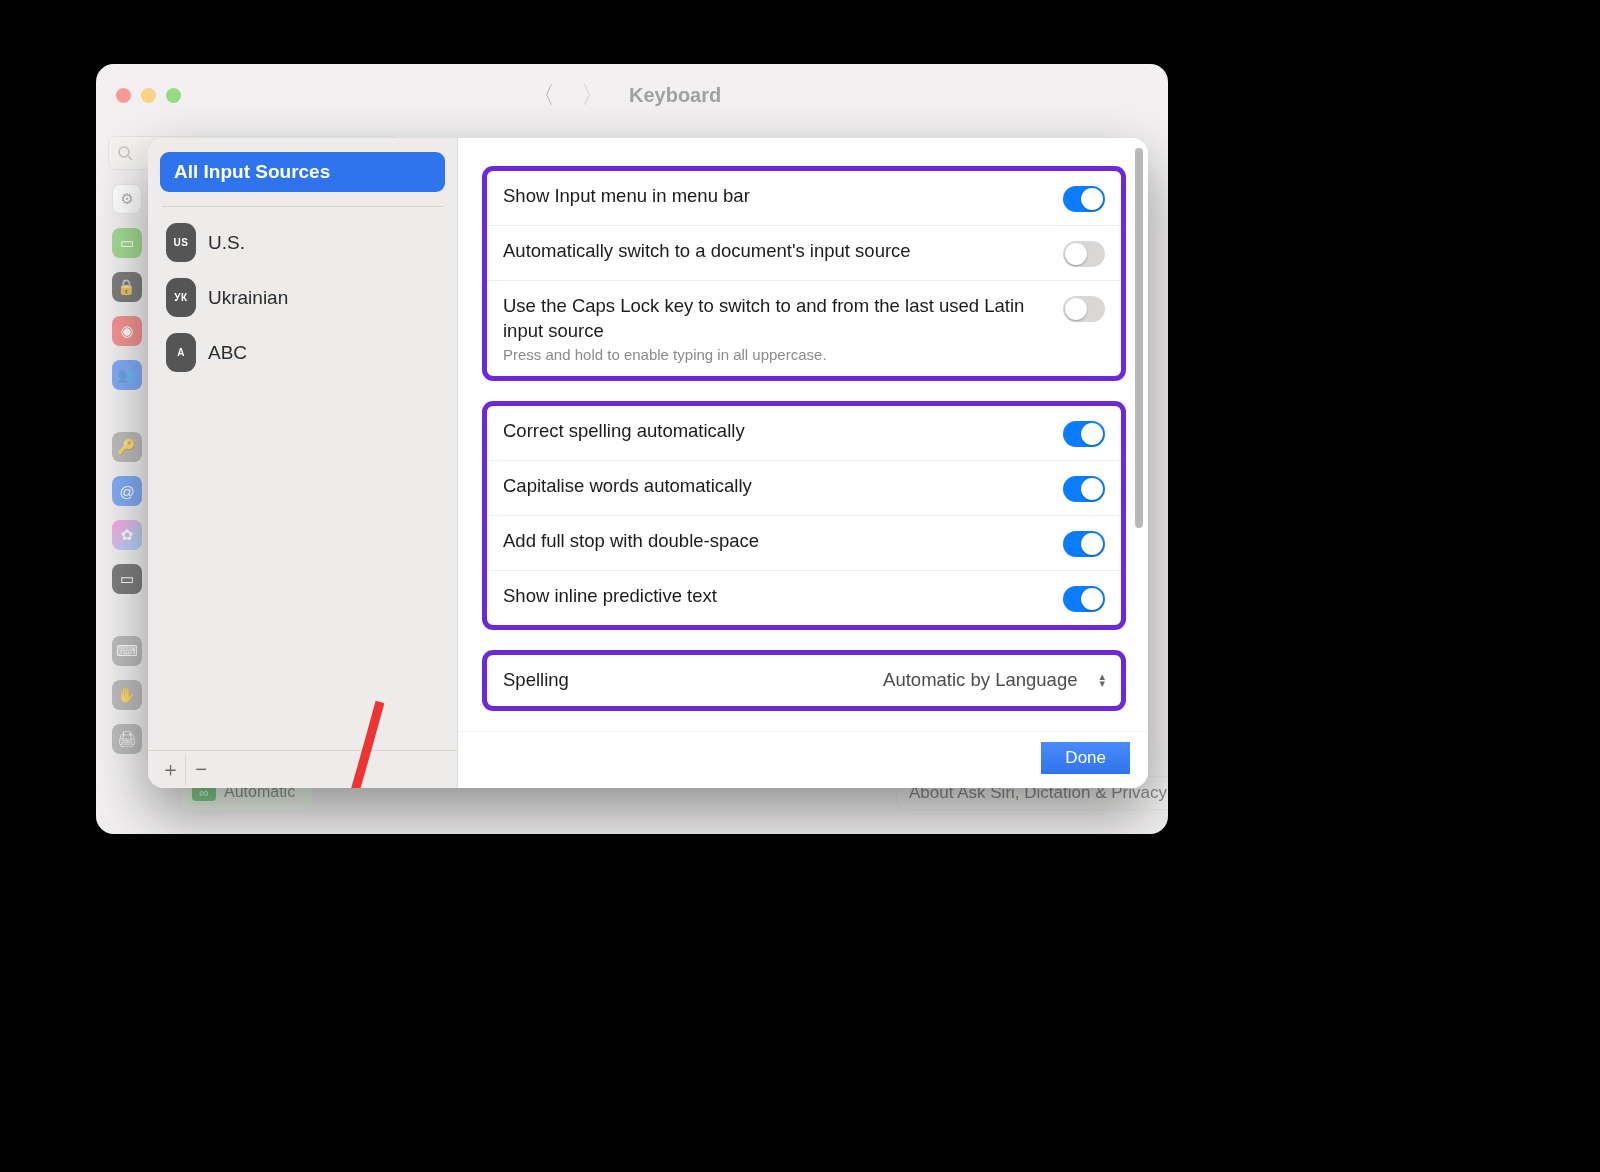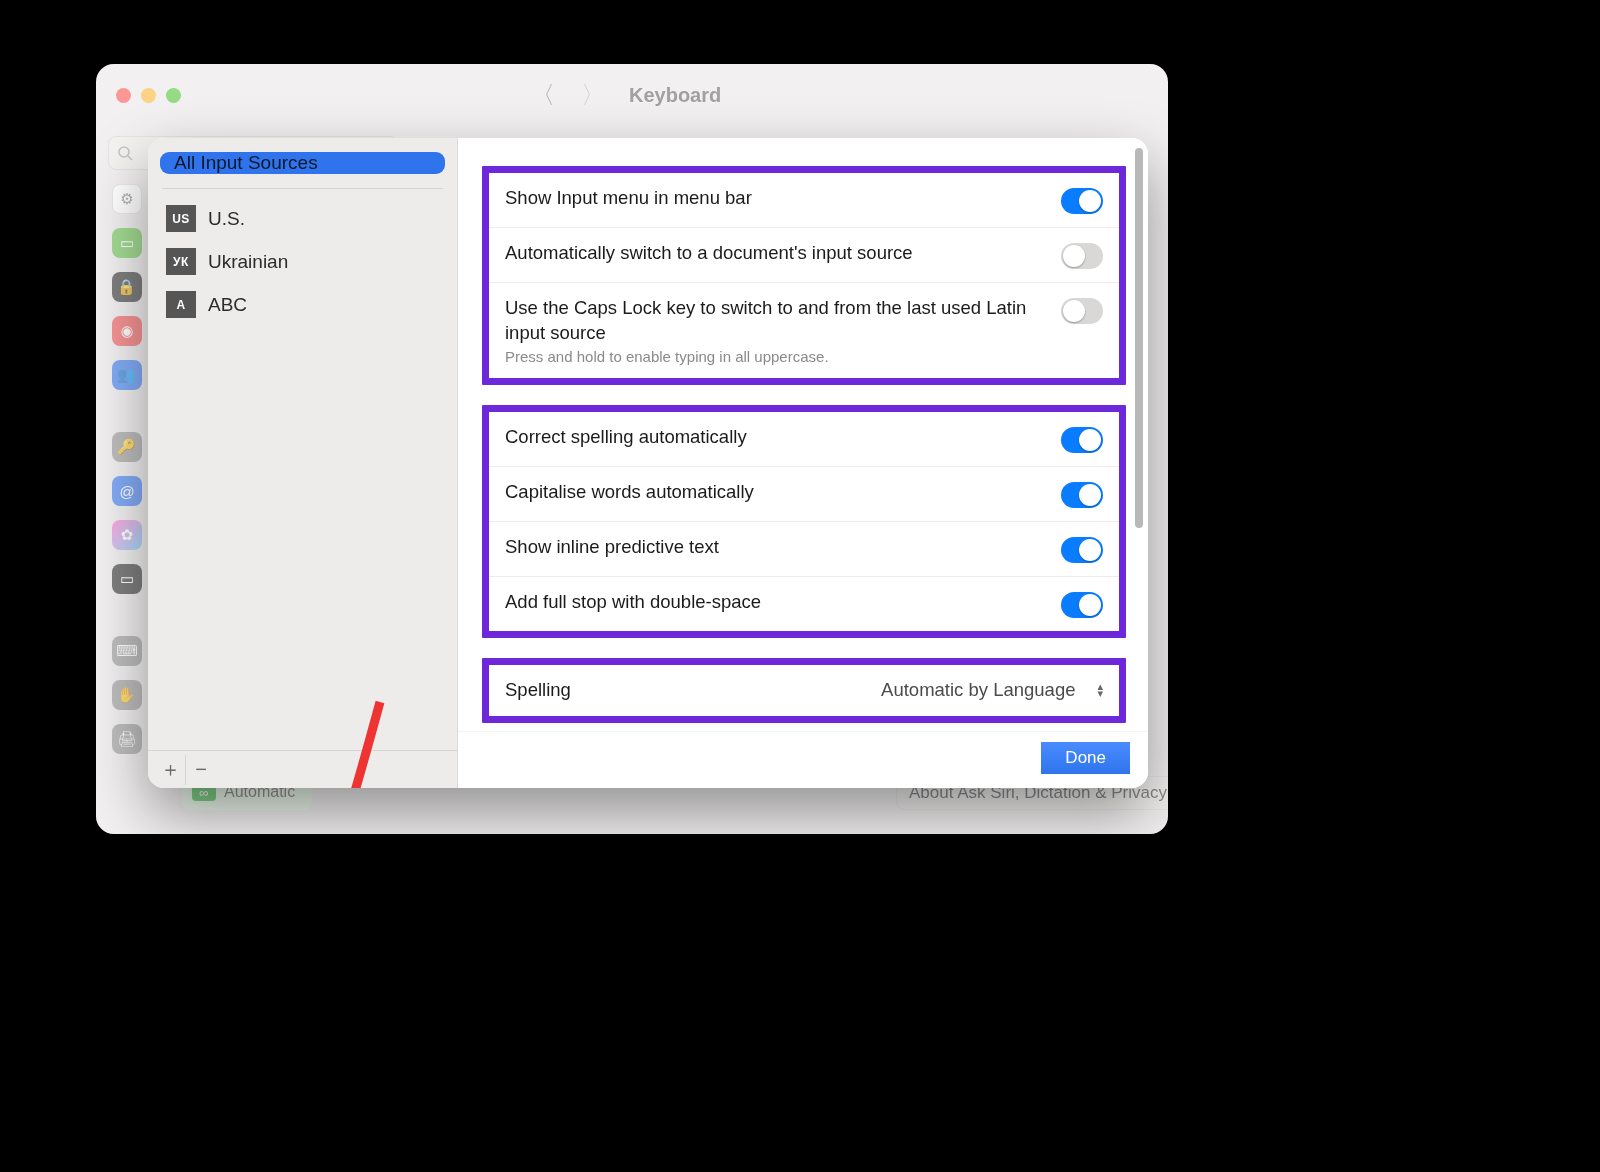--- a/index.html
+++ b/index.html
@@ -15,32 +15,32 @@
 .searchbox { position:absolute; left:12px; top:72px; width:290px; height:34px; background:#efedec; border:1px solid #d8d6d4; border-radius:8px; display:flex; align-items:center; padding:0 8px; color:#a9a7a5;}
 .sidebar-icons { position:absolute; left:16px; top:120px; display:flex; flex-direction:column; gap:14px; }
 .sic { width:30px; height:30px; border-radius:8px; display:flex; align-items:center; justify-content:center; color:#fff; font-size:15px; }
 .bottompill { position:absolute; left:86px; top:710px; width:130px; height:36px; border-radius:8px; background:#e4f8e3; display:flex; align-items:center; gap:8px; padding:0 10px; font-size:16px; color:#5a5a5a; }
 .bottompill .ibox{width:24px;height:18px;background:#3fb947;border-radius:4px;display:flex;align-items:center;justify-content:center;color:#fff;font-size:13px;}
 .about-btn { position:absolute; left:800px; top:712px; width:346px; height:34px; border-radius:9px; background:#eceae8; border:1px solid #ddd; display:flex; align-items:center; padding:0 12px; font-size:17px; color:#4a4a4a; }
 
 .sheet { position:absolute; left:148px; top:138px; width:1000px; height:650px; background:#fff; border-radius:16px; box-shadow: 0 25px 60px rgba(0,0,0,0.4); display:flex; overflow:hidden; }
 .sheet-left { width:310px; background:#eeecea; display:flex; flex-direction:column; border-right:1px solid #dcdad7; }
 .sheet-left-inner { padding:14px 12px 0 12px; flex:1; position:relative; }
-.all-sources { background:#2f74ec; color:#0f172a; font-size:19px; padding:0 14px; border-radius:9px; font-weight:400; }
+.all-sources { background:#2f74ec; color:#ffffff; font-size:19px; padding:9px 14px; border-radius:9px; font-weight:700; }
 .sep-line { height:1px; background:#d6d4d1; margin: 14px 2px 8px 2px; }
 .src-item { display:flex; align-items:center; gap:12px; padding:8px 6px; font-size:19px; color:#2c2c2c; }
-.src-badge { width:30px; height:27px; border-radius:0; background:#555; color:#fff; font-size:12px; font-weight:700; display:flex; align-items:center; justify-content:center; letter-spacing:0.5px;}
+.src-badge { width:30px; height:39px; border-radius:11px; background:#555; color:#fff; font-size:10px; font-weight:700; display:flex; align-items:center; justify-content:center; letter-spacing:0.5px;}
 .add-remove-bar { height:38px; border-top:1px solid #d7d5d2; background:#eeecea; display:flex; align-items:center; padding:0 8px; gap:0; }
 .ar-btn { width:30px; height:30px; display:flex; align-items:center; justify-content:center; color:#6a6a6a; font-size:20px; font-weight:300; border-right:1px solid #d7d5d2; cursor:pointer; }
 
 .arrow { position:absolute; left:162px; top:554px; width:100px; height:220px; z-index:5; pointer-events:none; }
 
 .sheet-right { flex:1; background:#fff; display:flex; flex-direction:column; position:relative; }
 .scroll-region { flex:1; padding: 28px 22px 0 24px; overflow:hidden; position:relative;}
-.block { border:7px solid #6d28d9; border-radius:1px; background:#fff; margin-bottom:20px; }
+.block { border:5px solid #6d28d9; border-radius:11px; background:#fff; margin-bottom:20px; }
 .row { display:flex; align-items:flex-start; padding:13px 16px; border-bottom:1px solid #ececec; gap:14px;}
 .row:last-child { border-bottom:none; }
 .row-text { flex:1; }
 .row-title { font-size:18.5px; color:#1b1b1b; line-height:1.35; }
 .row-sub { font-size:15px; color:#8a8a8a; margin-top:2px; }
 .toggle { width:42px; height:26px; border-radius:14px; background:#d9d8d6; position:relative; flex-shrink:0; margin-top:2px;}
 .toggle.on { background:#0a7cff; }
 .toggle .knob { position:absolute; top:2px; left:2px; width:22px; height:22px; background:#fff; border-radius:50%; box-shadow:0 1px 2px rgba(0,0,0,0.3); transition:left .1s;}
 .toggle.on .knob{ left:18px; }
 .spelling-row { display:flex; align-items:center; padding:13px 16px; }
@@ -186,29 +186,29 @@
           <div class="row">
             <div class="row-text">
               <div class="row-title">Capitalise words automatically</div>
             </div>
             <div class="toggle on">
               <div class="knob"></div>
             </div>
           </div>
           <div class="row">
             <div class="row-text">
+              <div class="row-title">Add full stop with double-space</div>
+            </div>
+            <div class="toggle on">
+              <div class="knob"></div>
+            </div>
+          </div>
+          <div class="row">
+            <div class="row-text">
               <div class="row-title">Show inline predictive text</div>
-            </div>
-            <div class="toggle on">
-              <div class="knob"></div>
-            </div>
-          </div>
-          <div class="row">
-            <div class="row-text">
-              <div class="row-title">Add full stop with double-space</div>
             </div>
             <div class="toggle on">
               <div class="knob"></div>
             </div>
           </div>
         </div>
       <div class="block" style="margin-bottom:12px">
         <div class="spelling-row">
           <div class="row-title" style="flex:1">Spelling</div>
           <div class="sel-val">

